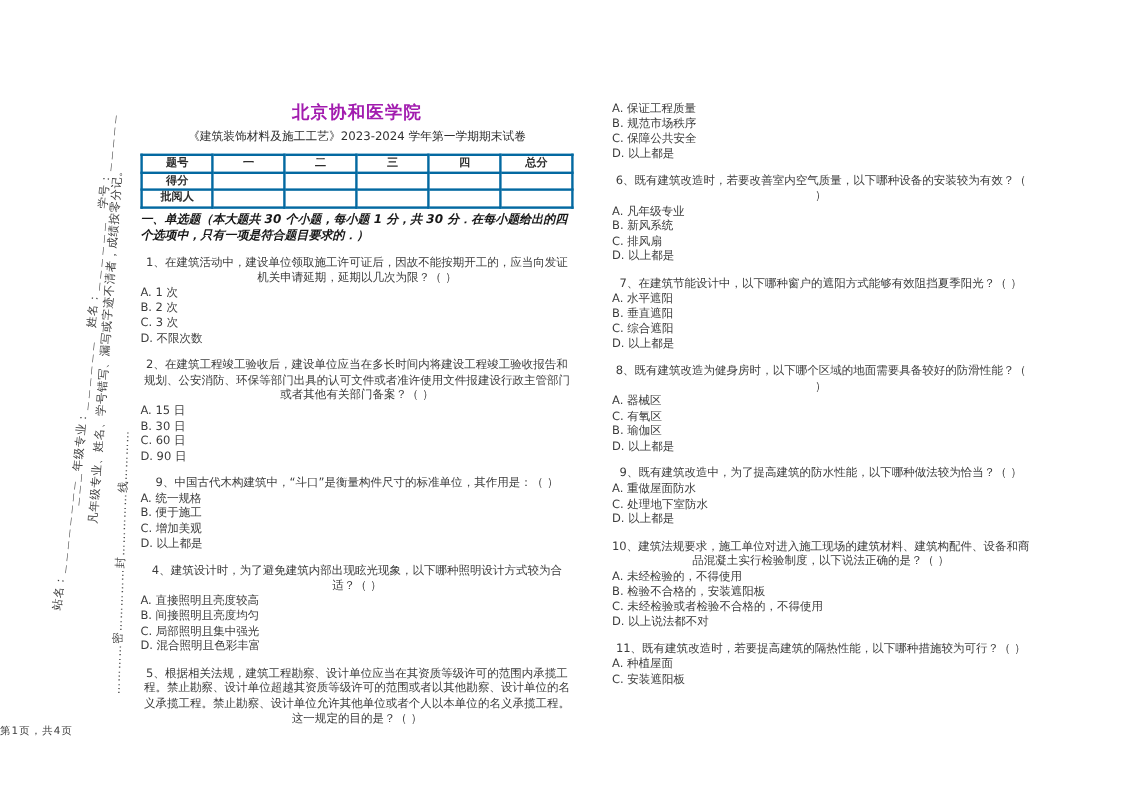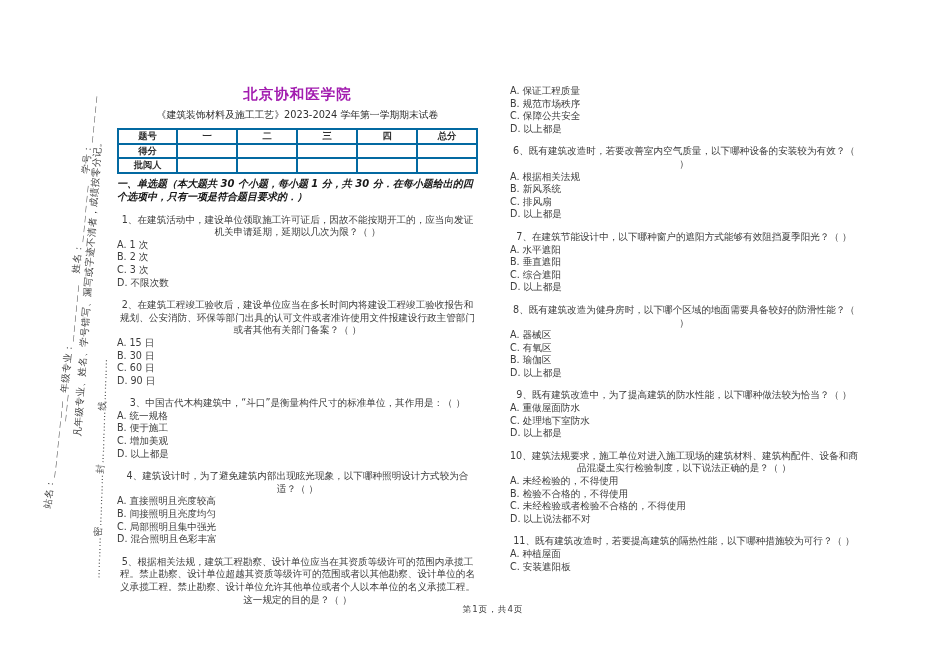--- a/index.html
+++ b/index.html
@@ -47,22 +47,22 @@
     margin-top:4px;
     font-style:italic;
   }
   
   .question { margin-top:10px; }
   .q-stem   { color:#3c3c3c;text-align:center; }
   .q-option { color:#3c3c3c; }
   .orphan-options { margin-top:0; }
   
   #page-footer {
-    position:absolute; left:0; right:0; top:604px; text-align:center;
-    font-size:8.6px; color:#3c3c3c; letter-spacing:1px;padding-left:36px;
+    position:absolute; left:0; right:0; top:604px; text-align:left;
+    font-size:8.6px; color:#3c3c3c; letter-spacing:1px;
   }
 </style>
 </head>
 <body>
 
 <div id="page">
 
   <div id="margin-station" class="vtext">站名：＿＿＿＿＿＿＿＿</div>
   <div id="margin-fields" class="vtext">＿＿＿年级专业：＿＿＿＿＿＿　姓名：＿＿＿＿＿＿　学号：＿＿＿＿＿</div>
   <div id="margin-warning" class="vtext">凡年级专业、姓名、学号错写、漏写或字迹不清者，成绩按零分记。</div>
@@ -120,21 +120,21 @@
           <div class="q-option">D. 不限次数</div>
         </div>
         <div class="question">
           <div class="q-stem">2、在建筑工程竣工验收后，建设单位应当在多长时间内将建设工程竣工验收报告和规划、公安消防、环保等部门出具的认可文件或者准许使用文件报建设行政主管部门或者其他有关部门备案？（ ）</div>
           <div class="q-option">A. 15 日</div>
           <div class="q-option">B. 30 日</div>
           <div class="q-option">C. 60 日</div>
           <div class="q-option">D. 90 日</div>
         </div>
         <div class="question">
-          <div class="q-stem">3、中国古代木构建筑中，“斗口”是衡量构件尺寸的标准单位，其作用是：（ ）</div>
+          <div class="q-stem">9、中国古代木构建筑中，“斗口”是衡量构件尺寸的标准单位，其作用是：（ ）</div>
           <div class="q-option">A. 统一规格</div>
           <div class="q-option">B. 便于施工</div>
           <div class="q-option">C. 增加美观</div>
           <div class="q-option">D. 以上都是</div>
         </div>
         <div class="question">
           <div class="q-stem">4、建筑设计时，为了避免建筑内部出现眩光现象，以下哪种照明设计方式较为合适？（ ）</div>
           <div class="q-option">A. 直接照明且亮度较高</div>
           <div class="q-option">B. 间接照明且亮度均匀</div>
           <div class="q-option">C. 局部照明且集中强光</div>
@@ -149,21 +149,21 @@
   <div id="col-right" class="col">
     <div id="orphan-options" class="orphan-options">
         <div class="q-option">A. 保证工程质量</div>
         <div class="q-option">B. 规范市场秩序</div>
         <div class="q-option">C. 保障公共安全</div>
         <div class="q-option">D. 以上都是</div>
       </div>
     <div id="questions-right">
         <div class="question">
           <div class="q-stem">6、既有建筑改造时，若要改善室内空气质量，以下哪种设备的安装较为有效？（ ）</div>
-          <div class="q-option">A. 根据相关法规</div>
+          <div class="q-option">A. 凡年级专业</div>
           <div class="q-option">B. 新风系统</div>
           <div class="q-option">C. 排风扇</div>
           <div class="q-option">D. 以上都是</div>
         </div>
         <div class="question">
           <div class="q-stem">7、在建筑节能设计中，以下哪种窗户的遮阳方式能够有效阻挡夏季阳光？（ ）</div>
           <div class="q-option">A. 水平遮阳</div>
           <div class="q-option">B. 垂直遮阳</div>
           <div class="q-option">C. 综合遮阳</div>
           <div class="q-option">D. 以上都是</div>
@@ -177,21 +177,21 @@
         </div>
         <div class="question">
           <div class="q-stem">9、既有建筑改造中，为了提高建筑的防水性能，以下哪种做法较为恰当？（ ）</div>
           <div class="q-option">A. 重做屋面防水</div>
           <div class="q-option">C. 处理地下室防水</div>
           <div class="q-option">D. 以上都是</div>
         </div>
         <div class="question">
           <div class="q-stem">10、建筑法规要求，施工单位对进入施工现场的建筑材料、建筑构配件、设备和商品混凝土实行检验制度，以下说法正确的是？（ ）</div>
           <div class="q-option">A. 未经检验的，不得使用</div>
-          <div class="q-option">B. 检验不合格的，不得使用</div>
+          <div class="q-option">B. 检验不合格的，安装遮阳板</div>
           <div class="q-option">C. 未经检验或者检验不合格的，不得使用</div>
           <div class="q-option">D. 以上说法都不对</div>
         </div>
         <div class="question">
           <div class="q-stem">11、既有建筑改造时，若要提高建筑的隔热性能，以下哪种措施较为可行？（ ）</div>
           <div class="q-option">A. 种植屋面</div>
           <div class="q-option">C. 安装遮阳板</div>
         </div>
       </div>
   </div>

